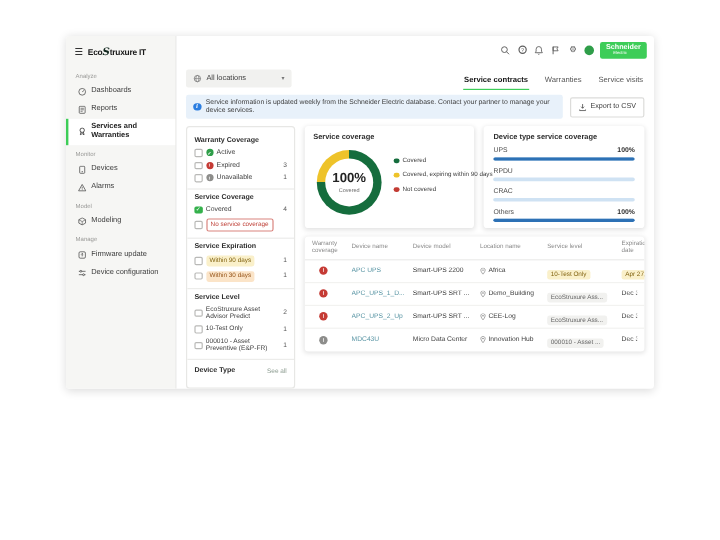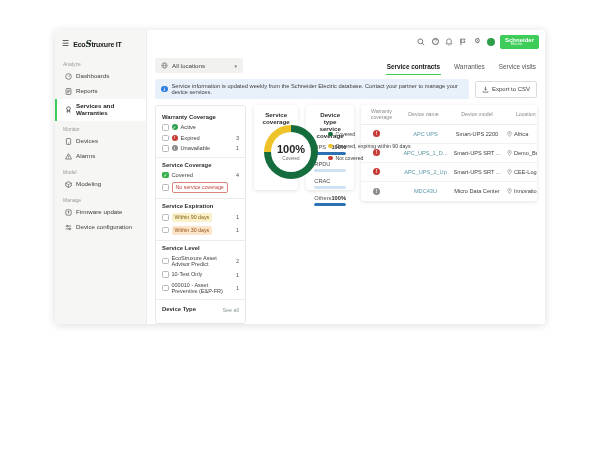--- a/index.html
+++ b/index.html
@@ -58,21 +58,21 @@
   .pill { border-radius:2px; padding:1px 3px; font-size:5.3px; line-height:1.3; white-space:nowrap; }
   .pill-yellow { background:#faf0ca; color:#826311; }
   .pill-orange { background:#fbe4c8; color:#96551b; }
   .pill-redline { border:1px solid #d9847e; color:#bf4138; background:#fff; }
   .pill-gray { background:#f1f1ef; color:#666; }
   .f-label-wrap { line-height:1.15; font-size:5.5px; }
   .see-all { margin-left:auto; font-size:5.4px; color:#8b9b8f; cursor:pointer; }
   .f-head-row { display:flex; align-items:center; margin-top:1px; }
 
   
-  .right-col { flex:1; display:flex; gap:7px; min-width:0;text-align:center; }
+  .right-col { flex:1; display:flex; flex-direction:column; gap:7px; min-width:0; }
   .cards-row { display:flex; gap:8px; }
   .card { background:#fff; border-radius:3px; box-shadow:0 1px 4px rgba(0,0,0,.12); }
   .sc-card { flex:1.08; padding:6px 7px; height:85px; position:relative; }
   .dt-card { flex:1; padding:6px 8px; height:85px; }
   .card-title { font-size:6.2px; font-weight:700; color:#2e2e2e; }
 
   .donut-wrap { position:absolute; left:10px; top:20px; width:54px; height:54px; }
   .donut { width:54px; height:54px; border-radius:50%; position:relative; }
   .donut::after { content:""; position:absolute; inset:7px; background:#fff; border-radius:50%; }
   .donut-center { position:absolute; inset:0; display:flex; flex-direction:column; align-items:center; justify-content:center; z-index:2; }

